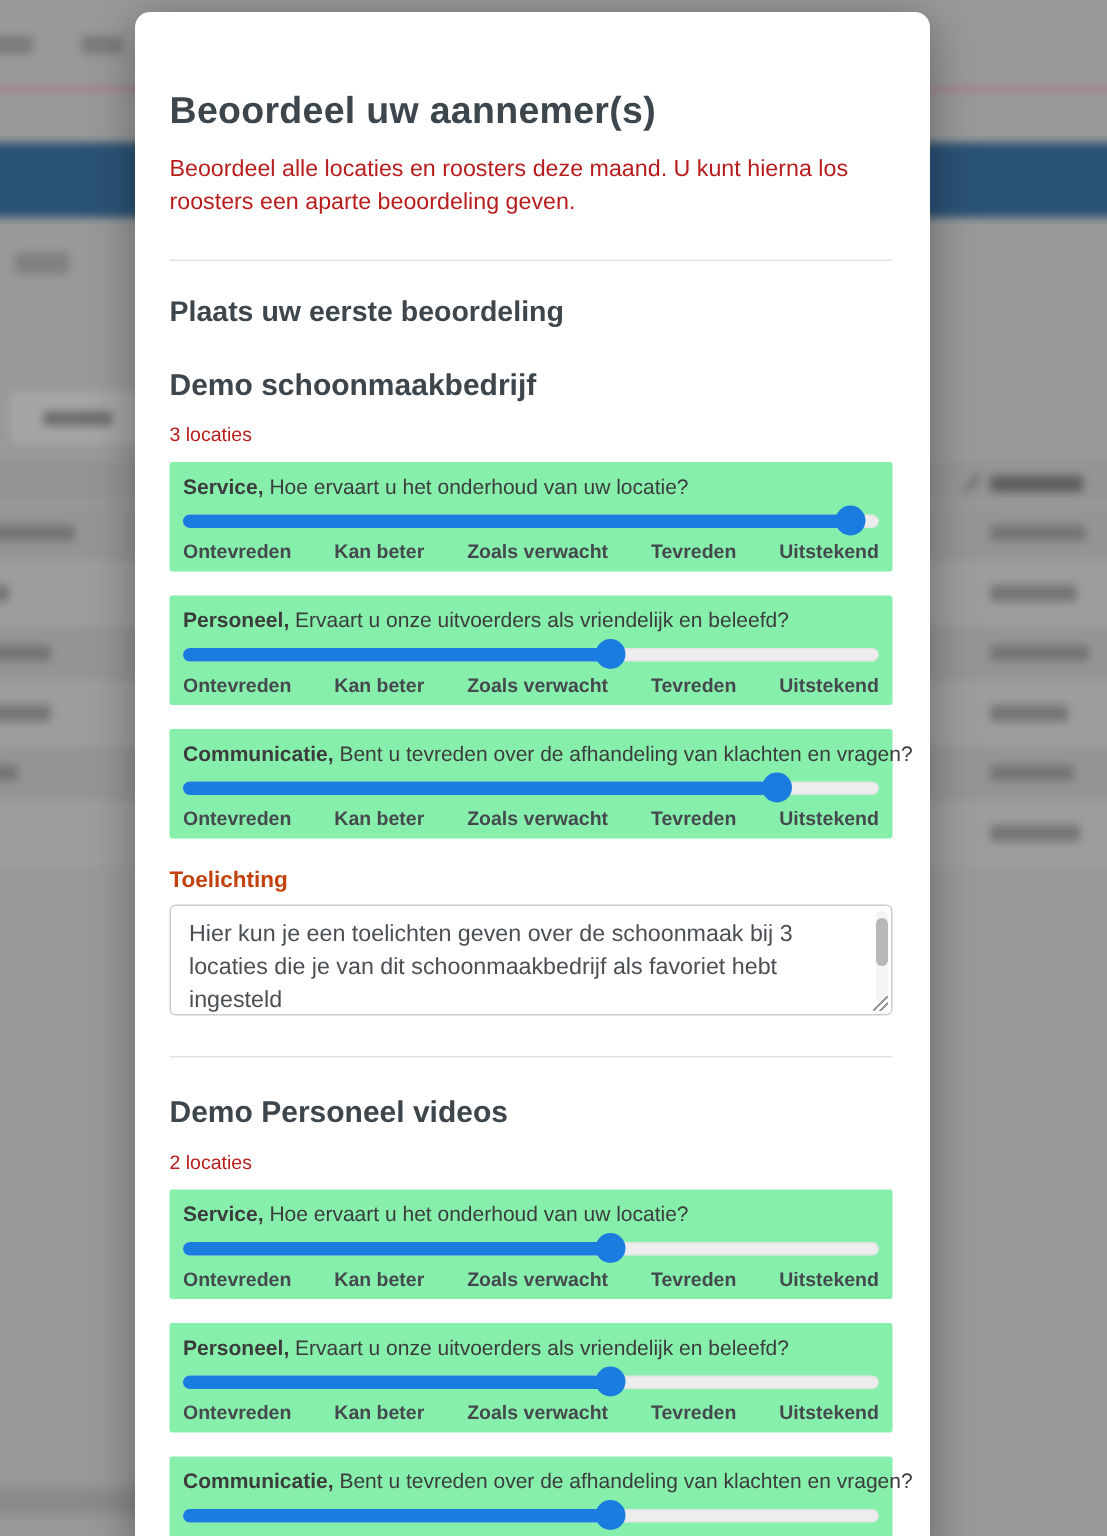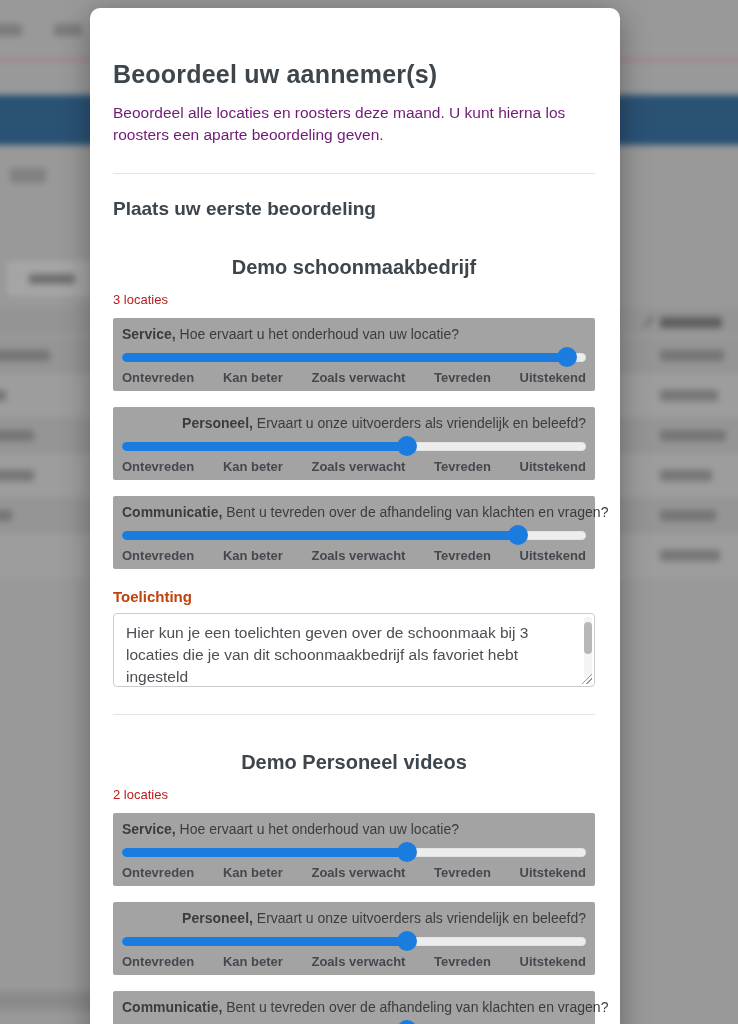--- a/index.html
+++ b/index.html
@@ -26,28 +26,28 @@
   .bd-pencil { position:absolute; left:650px; top:8px; width:12px; height:12px; background:#5a5a5a;
     clip-path:polygon(0 100%, 25% 70%, 85% 0, 100% 15%, 35% 85%); }
   .bd-head-blob { top:9px; left:668px; height:11px; width:62px; background:#5f5f5f; }
   .bd-footer { position:absolute; left:0; top:1000px; width:280px; height:18px; background:#8a8a8a; filter:blur(2px); }
 
   
   .modal { position:absolute; left:90px; top:8px; width:530px; height:1040px;
     background:#ffffff; border-radius:10px; box-shadow:0 6px 30px rgba(0,0,0,.35);
     padding:52px 25px 0 23px; color:#40474e; }
   .m-title { font-size:25px; font-weight:bold; color:#3d454d; letter-spacing:.2px; }
-  .m-desc { margin-top:13px; font-size:15.5px; line-height:1.42; color:#701a75; max-width:470px; }
+  .m-desc { margin-top:13px; font-size:15.5px; line-height:1.42; color:#b91c1c; max-width:470px; }
   .m-hr { border:none; border-top:1px solid #e4e4e4; margin:27px 0 0 0; }
   .m-section { margin-top:24px; font-size:19px; font-weight:bold; color:#3d454d; }
-  .m-group { margin-top:36px; font-size:20px; font-weight:bold; color:#3d454d;text-align:center; }
+  .m-group { margin-top:26px; font-size:20px; font-weight:bold; color:#3d454d; }
   .m-loc { margin-top:13px; font-size:13px; color:#b91c1c; }
 
-  .card { margin-top:11px; background:#a3a3a3; border-radius:2px; padding:8px 9px 6px 9px; }
-  .card + .card { margin-top:16px;text-align:right; }
+  .card { margin-top:11px; background:#86efac; border-radius:2px; padding:8px 9px 6px 9px; }
+  .card + .card { margin-top:16px; }
   .card-q { font-size:14px; color:#3c3c3c; white-space:nowrap; }
   .card-q b { font-weight:bold; }
   .slider { position:relative; height:20px; margin-top:5px; cursor:pointer; }
   .track { position:absolute; left:0; right:0; top:5.5px; height:9px; background:#ededed;
     border-radius:5px; box-shadow:inset 0 0 0 1px rgba(0,0,0,.04); }
   .fill { position:absolute; left:0; top:5.5px; height:9px; background:#1b7ce0; border-radius:5px; }
   .thumb { position:absolute; top:0; width:20px; height:20px; border-radius:50%; background:#1b7ce0; }
   .scale { display:flex; justify-content:space-between; margin-top:3px;
     font-size:13px; font-weight:bold; color:#45494e; }
 

